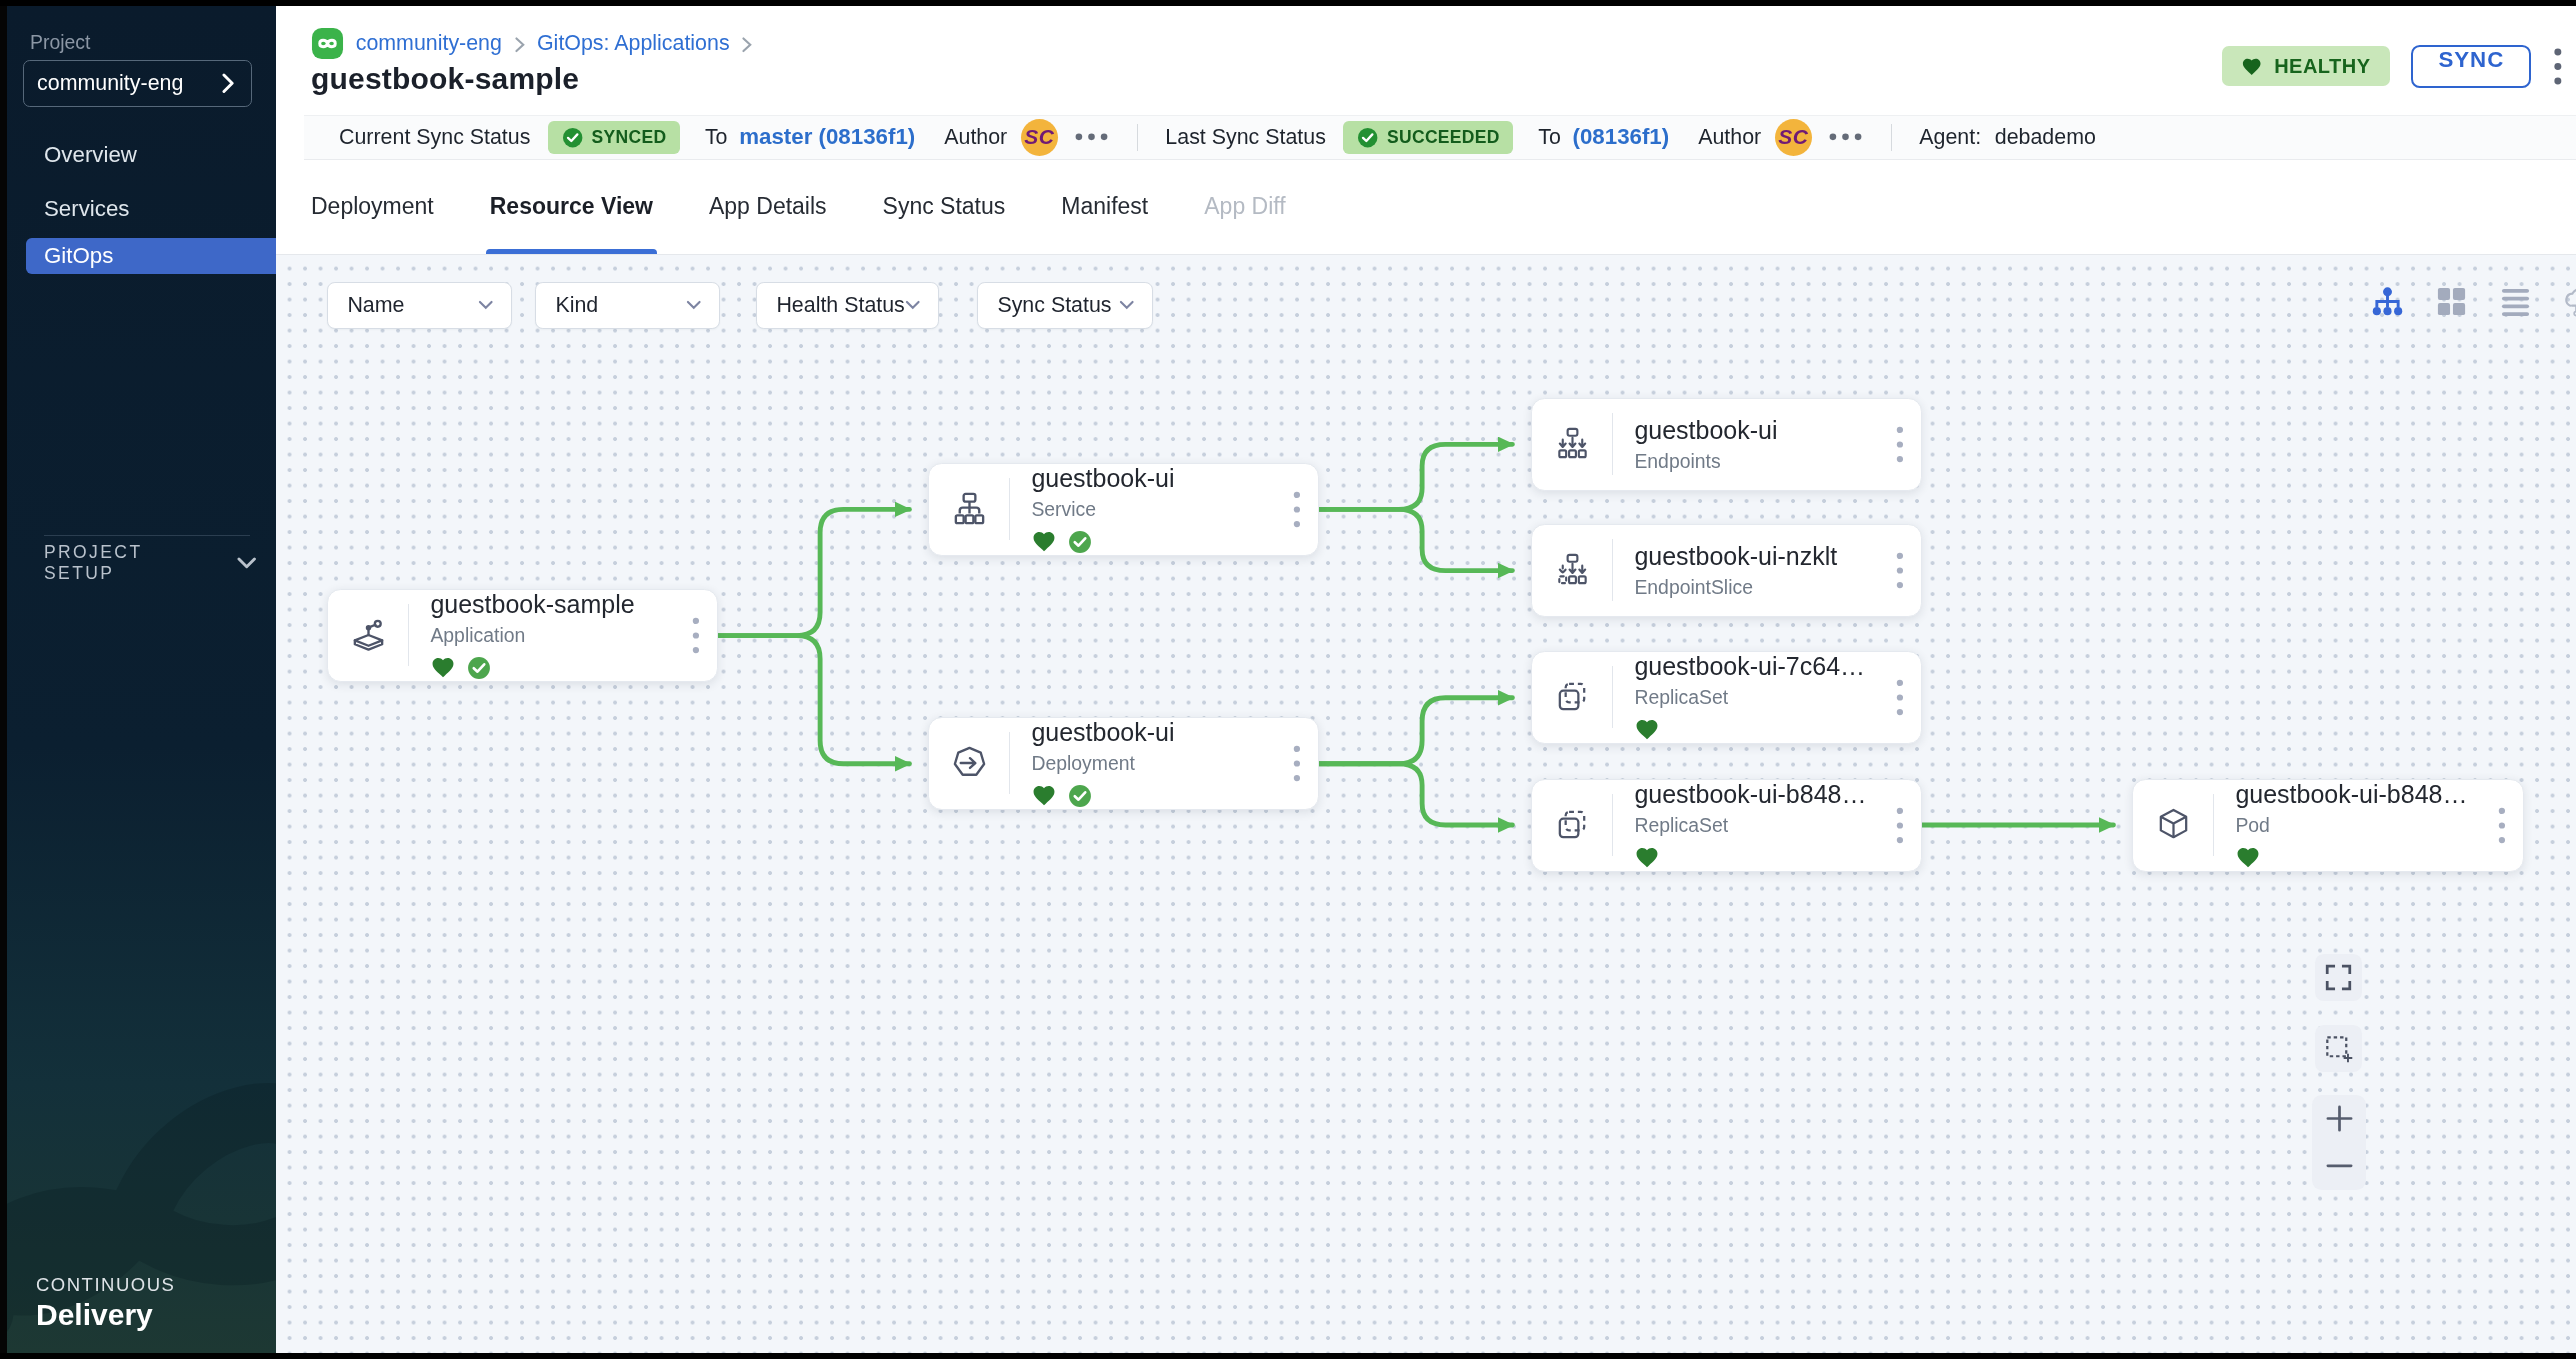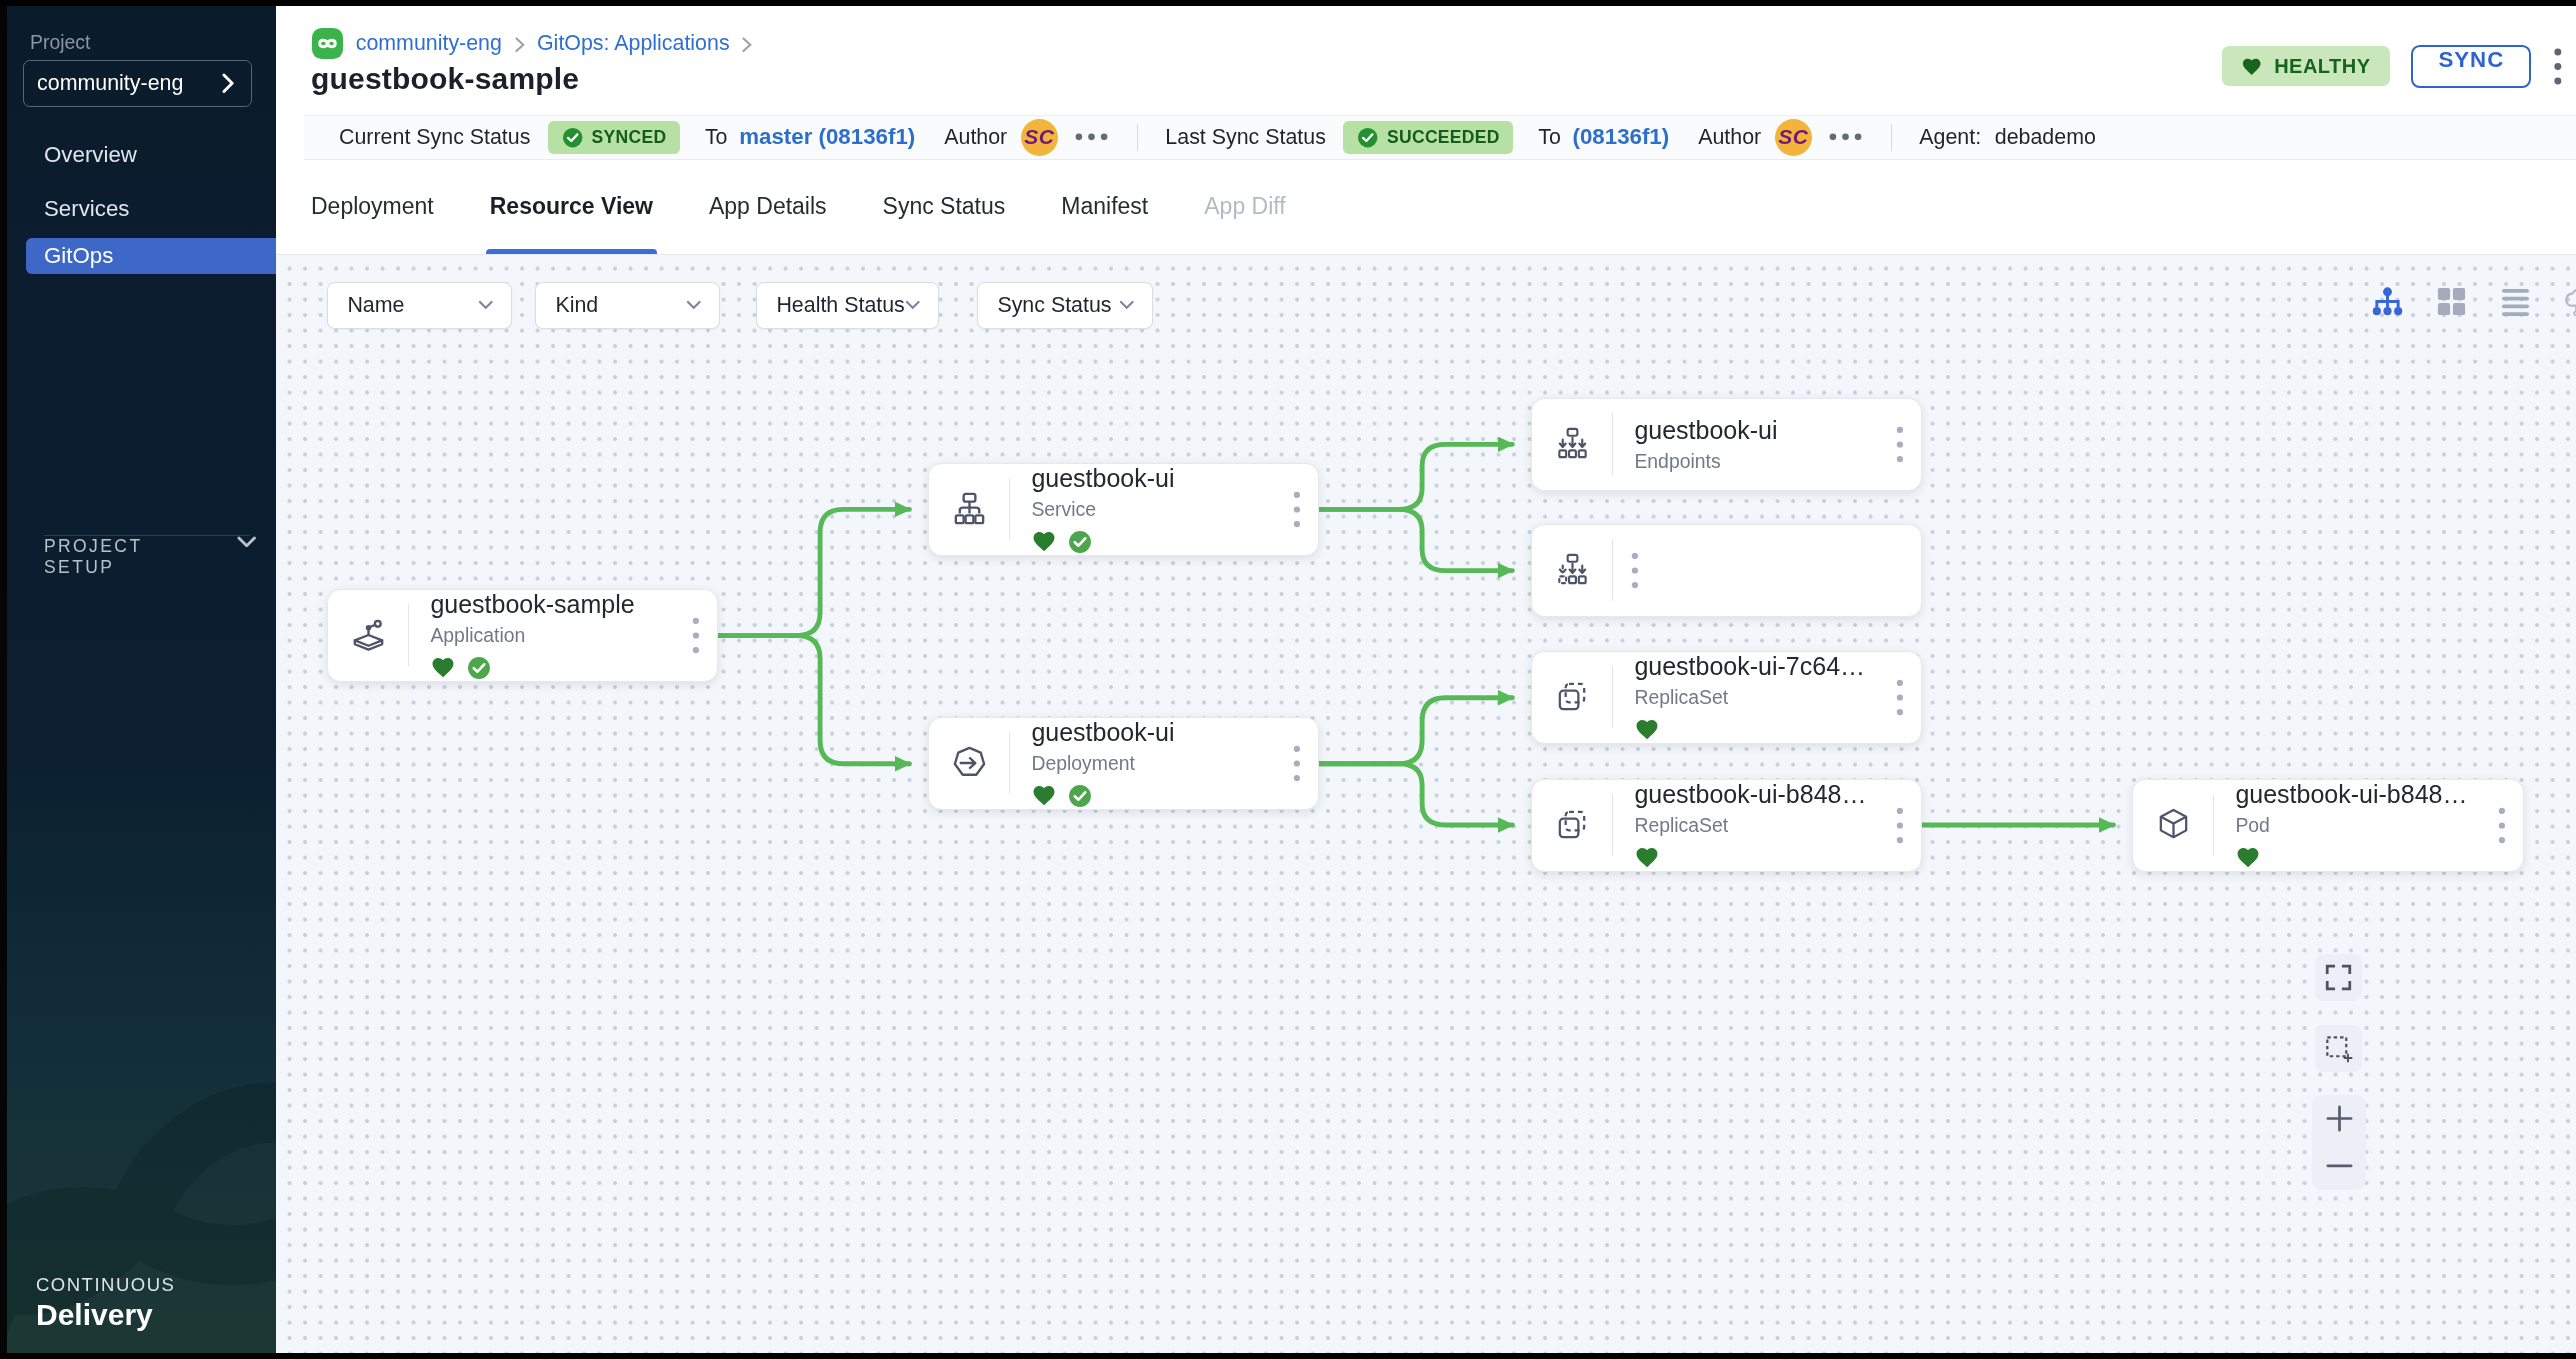--- a/index.html
+++ b/index.html
@@ -7,21 +7,21 @@
   .app { position:absolute; top:5.8px; left:0; right:0; bottom:5.8px; display:flex; background:#fff; }
 
   
   .sidebar { position:relative; width:276px; flex:0 0 276px; background:linear-gradient(180deg,#0a1b2c 0%,#0b1f30 55%,#13303a 80%,#1d3833 100%); border-left:7.8px solid #050505; overflow:hidden; color:#dfe6ec; }
   .proj-label { position:absolute; top:25px; left:23px; font-size:19.4px; color:#8c97a5; }
   .proj-select { position:absolute; top:54px; left:15.5px; width:229px; height:47px; border:1.5px solid #56687a; border-radius:6.8px; display:flex; align-items:center; justify-content:space-between; padding:0 15.5px 0 13.6px; font-size:21.4px; color:#fff; cursor:pointer; }
   .nav { position:absolute; top:122px; left:0; right:0; }
   .nav-item { height:54px; display:flex; align-items:center; padding-left:37px; font-size:22.3px; color:#dfe6ec; cursor:pointer; }
   .nav-item.active { background:#3e68c8; color:#fff; margin-left:19.4px; padding-left:17.5px; border-radius:5.8px 0 0 5.8px; height:36px; margin-top:1.9px; }
   .side-divider { position:absolute; top:529px; left:37px; width:206px; height:1px; background:#2b3e50; }
-  .proj-setup { position:absolute; top:530px; left:37px; right:19.4px; height:54px; display:flex; gap:27px; font-size:17.5px; letter-spacing:2.4px; color:#b9c2cc; cursor:pointer; }
+  .proj-setup { position:absolute; top:530px; left:37px; right:19.4px; height:54px; display:flex; align-items:center; gap:27px; font-size:17.5px; letter-spacing:2.4px; color:#b9c2cc; cursor:pointer; }
   .watermark { position:absolute; bottom:-58px; left:-87px; opacity:.5; }
   .brand { position:absolute; left:29px; bottom:21.4px; }
   .brand-top { font-size:18.5px; letter-spacing:1.5px; color:#dfe4e8; }
   .brand-bottom { font-size:30px; font-weight:700; color:#fff; margin-top:1.9px; }
 
   
   .main { position:relative; flex:1; display:flex; flex-direction:column; background:#fff; min-width:0; }
 
   .hdr { position:relative; height:109px; flex:0 0 109px; background:#fff; }
   .crumbs { position:absolute; top:21.4px; left:35px; display:flex; align-items:center; gap:11.7px; font-size:21.4px; }
@@ -428,20 +428,24 @@
             <rect x="15" y="4" width="10" height="7" rx="2"></rect>
             <path d="M10 15 V22 M7 19 L10 22.5 L13 19" stroke-dasharray="3 3"></path>
             <path d="M20 13 V22 M17 19 L20 22.5 L23 19"></path>
             <path d="M30 15 V22 M27 19 L30 22.5 L33 19"></path>
             <rect x="6.5" y="26" width="7" height="7" rx="1.5" stroke-dasharray="3 3"></rect>
               <rect x="16.5" y="26" width="7" height="7" rx="1.5"></rect>
               <rect x="26.5" y="26" width="7" height="7" rx="1.5"></rect>
           </svg>
         </div>
         <div class="node-sep"></div>
+        <div class="node-body">
+          <div class="node-title">guestbook-ui-nzklt</div>
+          <div class="node-kind">EndpointSlice</div>
+        </div>
         <div class="node-kebab">
           <svg width="7.8" height="39" viewBox="0 0 8 40">
               <circle cx="4" cy="5" r="3.2" fill="#a7aec0"></circle>
               <circle cx="4" cy="20" r="3.2" fill="#a7aec0"></circle>
               <circle cx="4" cy="35" r="3.2" fill="#a7aec0"></circle>
             </svg>
         </div>
       </div>
 
       <div class="node" style="left:1255px; top:396px;">

